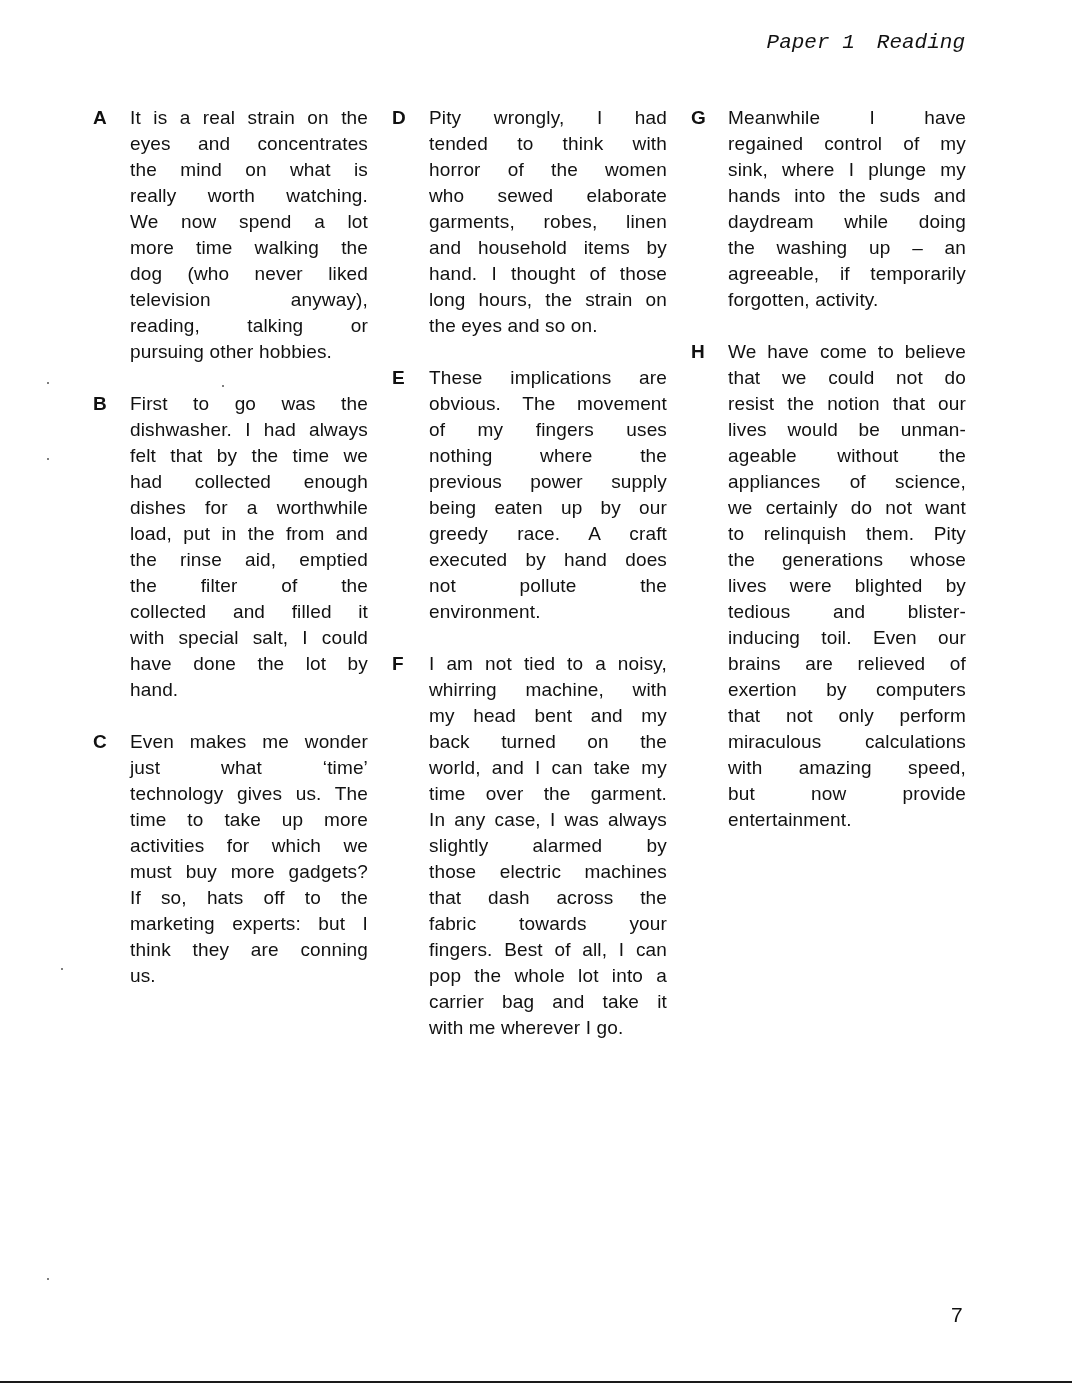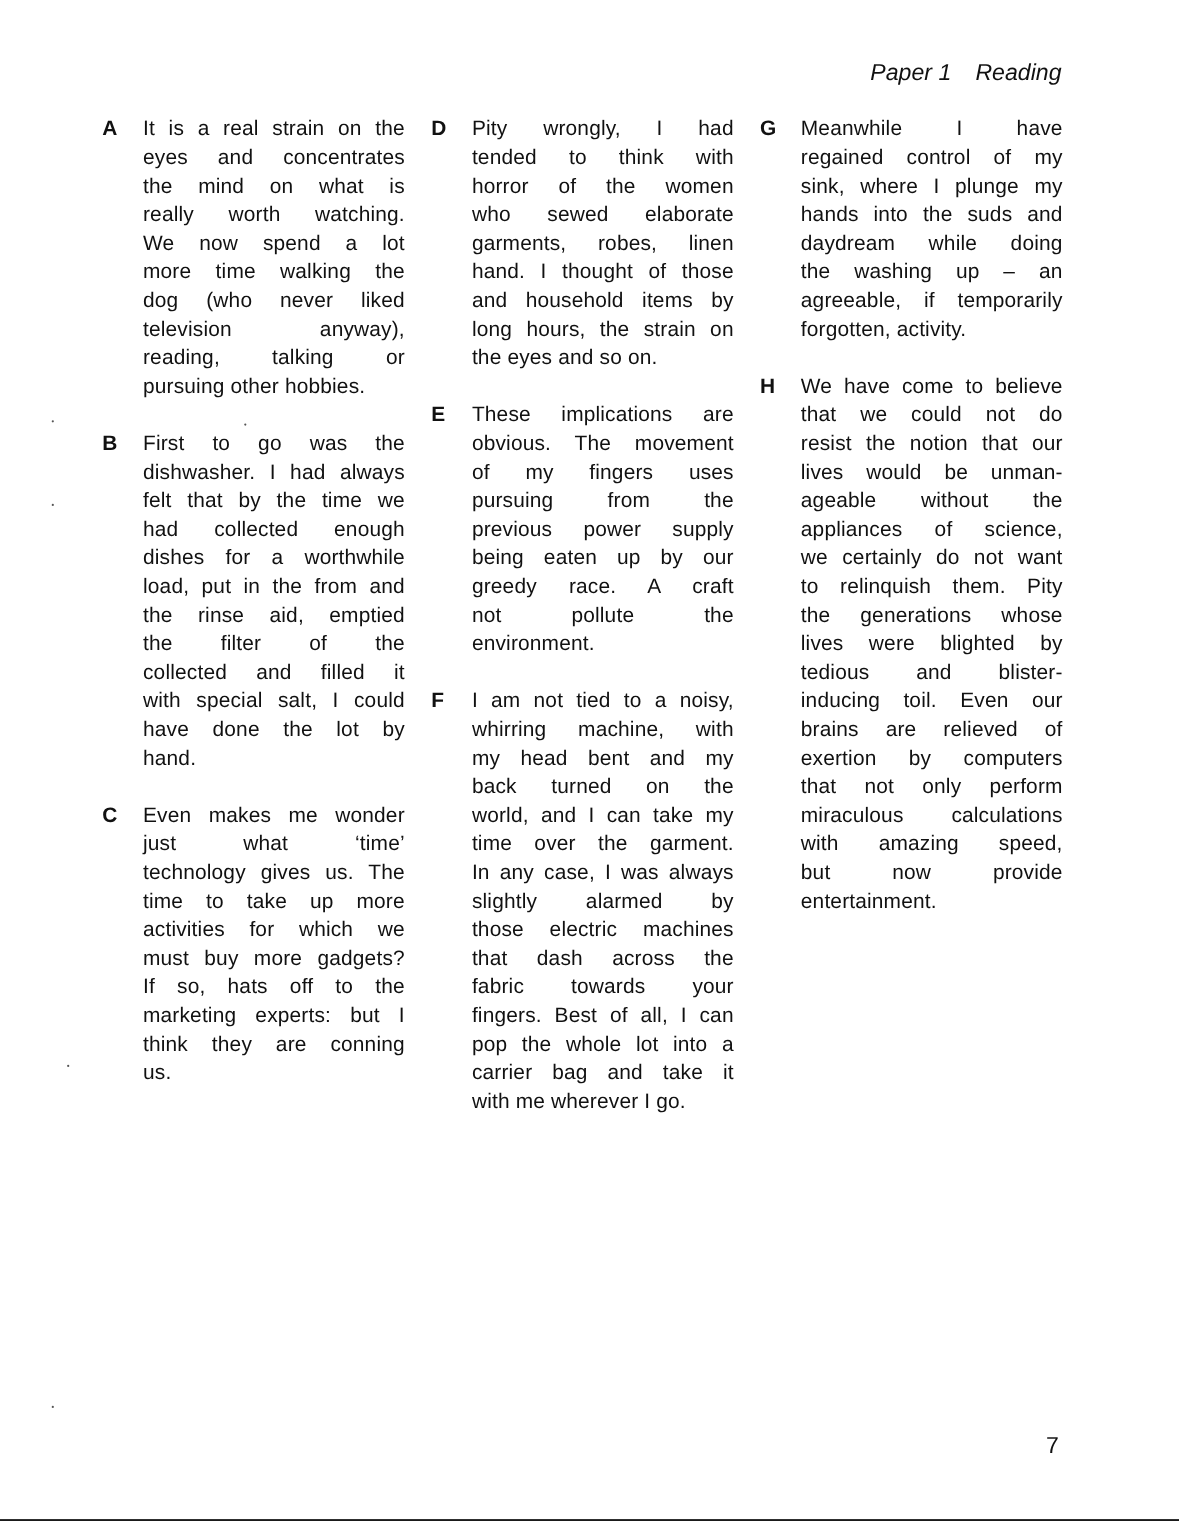--- a/index.html
+++ b/index.html
@@ -12,26 +12,25 @@
       height: 1383px;
       position: relative;
       overflow: hidden;
       font-family: "Liberation Sans", "DejaVu Sans", sans-serif;
       color: #111111;
     }
     .running-head {
       position: absolute;
       top: 31px;
       right: 107px;
-      font-family: Liberation Sans, sans-serif;
+      font-family: Liberation Mono, monospace;
       font-style: italic;
       font-size: 21px;
       color: #111;
       word-spacing: 0;
-      margin-top: 24px;
     }
     .running-head .sep { display: inline-block; width: 22px; }
     .column {
       position: absolute;
       top: 105px;
     }
     .col-1 { left: 93px; }
     .col-2 { left: 392px; }
     .col-3 { left: 691px; }
     .para {
@@ -145,36 +144,37 @@
   </div>
 <div class="column col-2">
     <div class="para">
       <span class="para-letter">D</span>
       <div class="para-lines">
         <span class="line">Pity wrongly, I had</span>
         <span class="line">tended to think with</span>
         <span class="line">horror of the women</span>
         <span class="line">who sewed elaborate</span>
         <span class="line">garments, robes, linen</span>
+        <span class="line">and household items by</span>
         <span class="line">hand. I thought of those</span>
-        <span class="line">and household items by</span>
         <span class="line">long hours, the strain on</span>
         <span class="line last">the eyes and so on.</span>
       </div>
     </div>
     <div class="para">
       <span class="para-letter">E</span>
       <div class="para-lines">
         <span class="line">These implications are</span>
         <span class="line">obvious. The movement</span>
         <span class="line">of my fingers uses</span>
-        <span class="line">pursuing from the</span>
+        <span class="line">nothing where the</span>
         <span class="line">previous power supply</span>
         <span class="line">being eaten up by our</span>
         <span class="line">greedy race. A craft</span>
+        <span class="line">executed by hand does</span>
         <span class="line">not pollute the</span>
         <span class="line last">environment.</span>
       </div>
     </div>
     <div class="para">
       <span class="para-letter">F</span>
       <div class="para-lines">
         <span class="line">I am not tied to a noisy,</span>
         <span class="line">whirring machine, with</span>
         <span class="line">my head bent and my</span>

